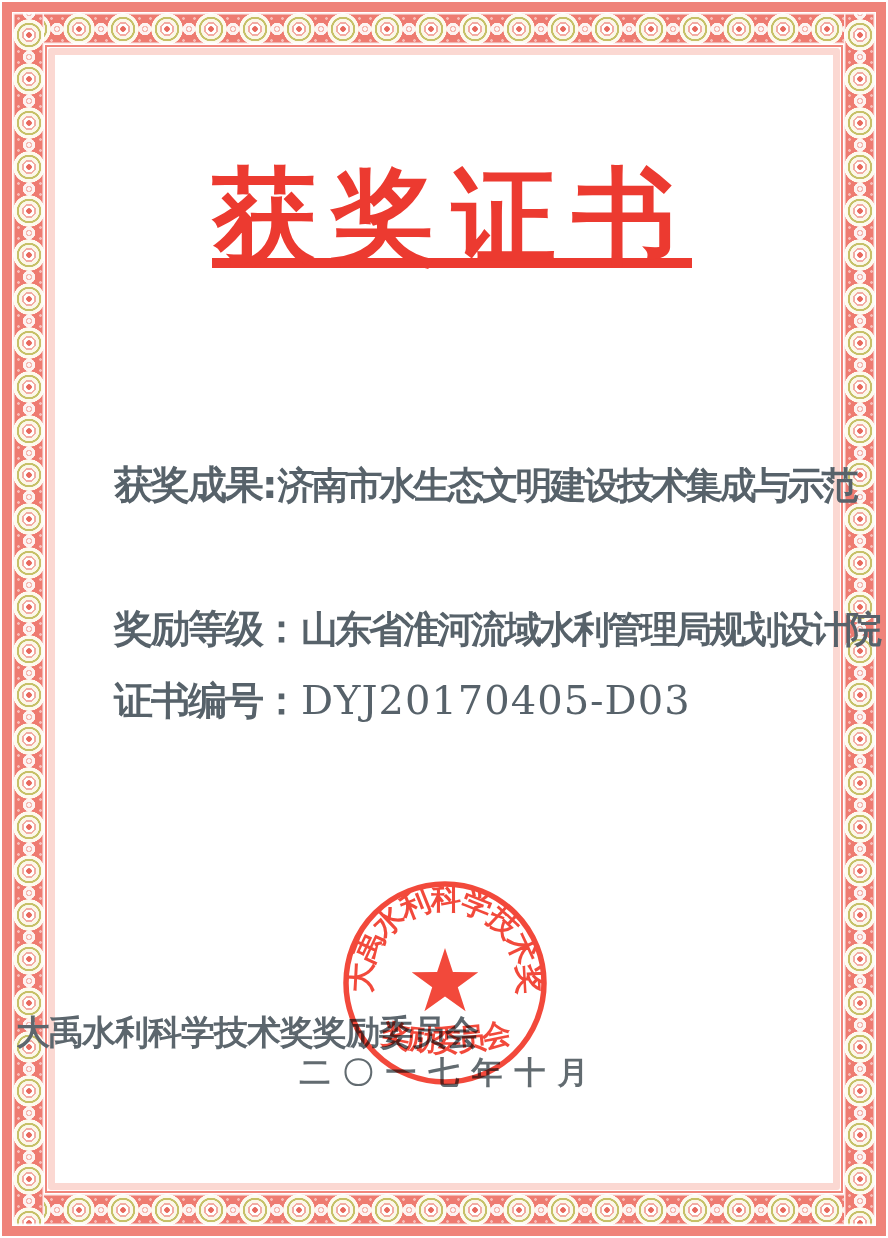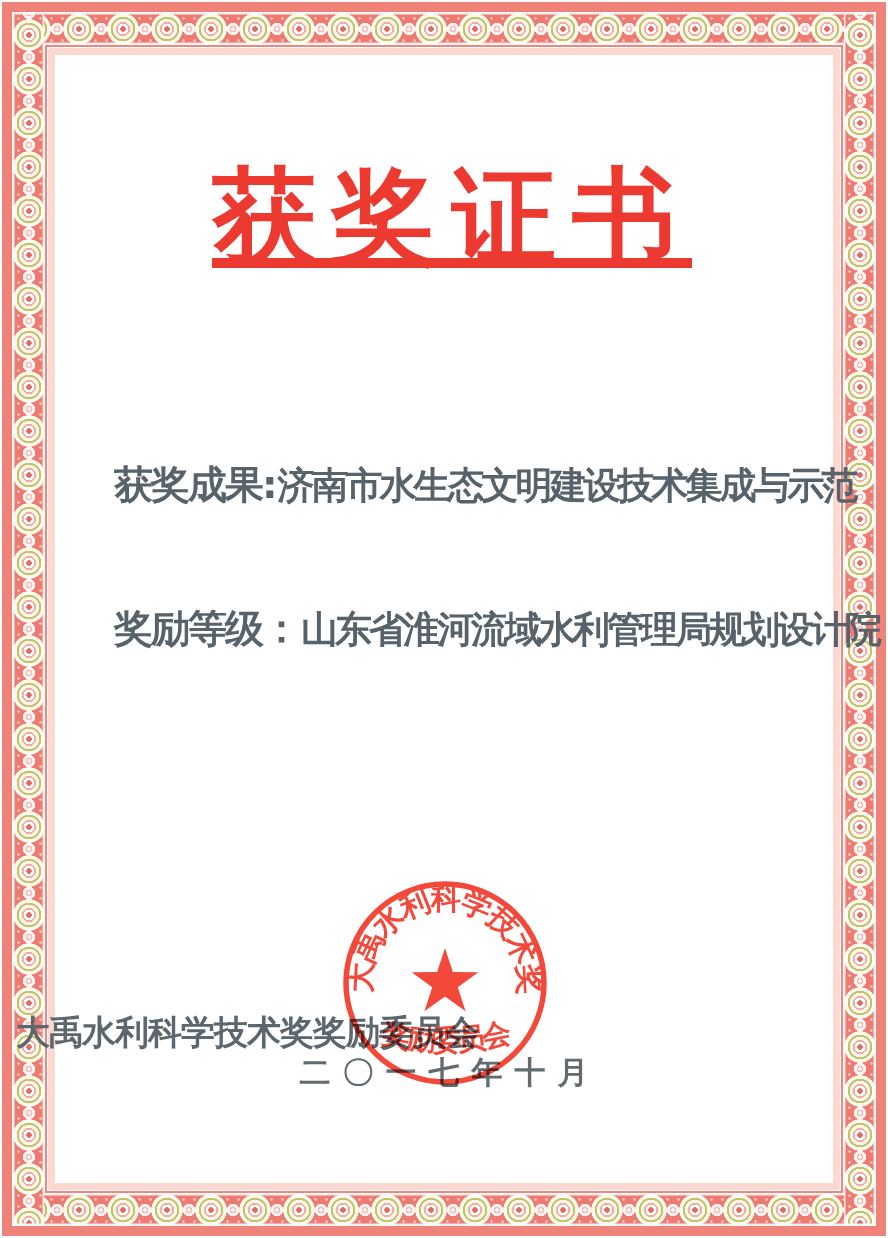--- a/index.html
+++ b/index.html
@@ -75,20 +75,21 @@
   <div class="inner-line"></div>
   <div class="scallop"></div>
 
   <h1 class="title">获奖证书</h1>
 
   <div class="field f1"><span class="lab">获奖成果</span><span class="sep">:</span><span class="val cjk">济南市水生态文明建设技术集成与示范</span></div>
 
 
   <div class="field f3"><span class="lab">奖励等级</span><span class="sep">：</span><span class="val cjk">山东省淮河流域水利管理局规划设计院</span></div>
 
+  <div class="field f4"><span class="lab">证书编号</span><span class="sep">：</span><span class="val">DYJ20170405-D03</span></div>
 
   <div class="issuer">大禹水利科学技术奖奖励委员会</div>
   <div class="date">二〇一七年十月</div>
 
   <svg class="seal" viewBox="0 0 320 320" xmlns="http://www.w3.org/2000/svg" xmlns:xlink="http://www.w3.org/1999/xlink">
     <defs>
       <path id="sealTopArc" d="M 86.3 166.5 A 74 74 0 1 1 233.7 166.5" fill="none"></path>
       <path id="sealBottomArc" d="M 92 218 Q 160 236 228 218" fill="none"></path>
     </defs>
     <circle cx="160" cy="160" r="99" fill="none" stroke="#f13b2c" stroke-width="5.5"></circle>

